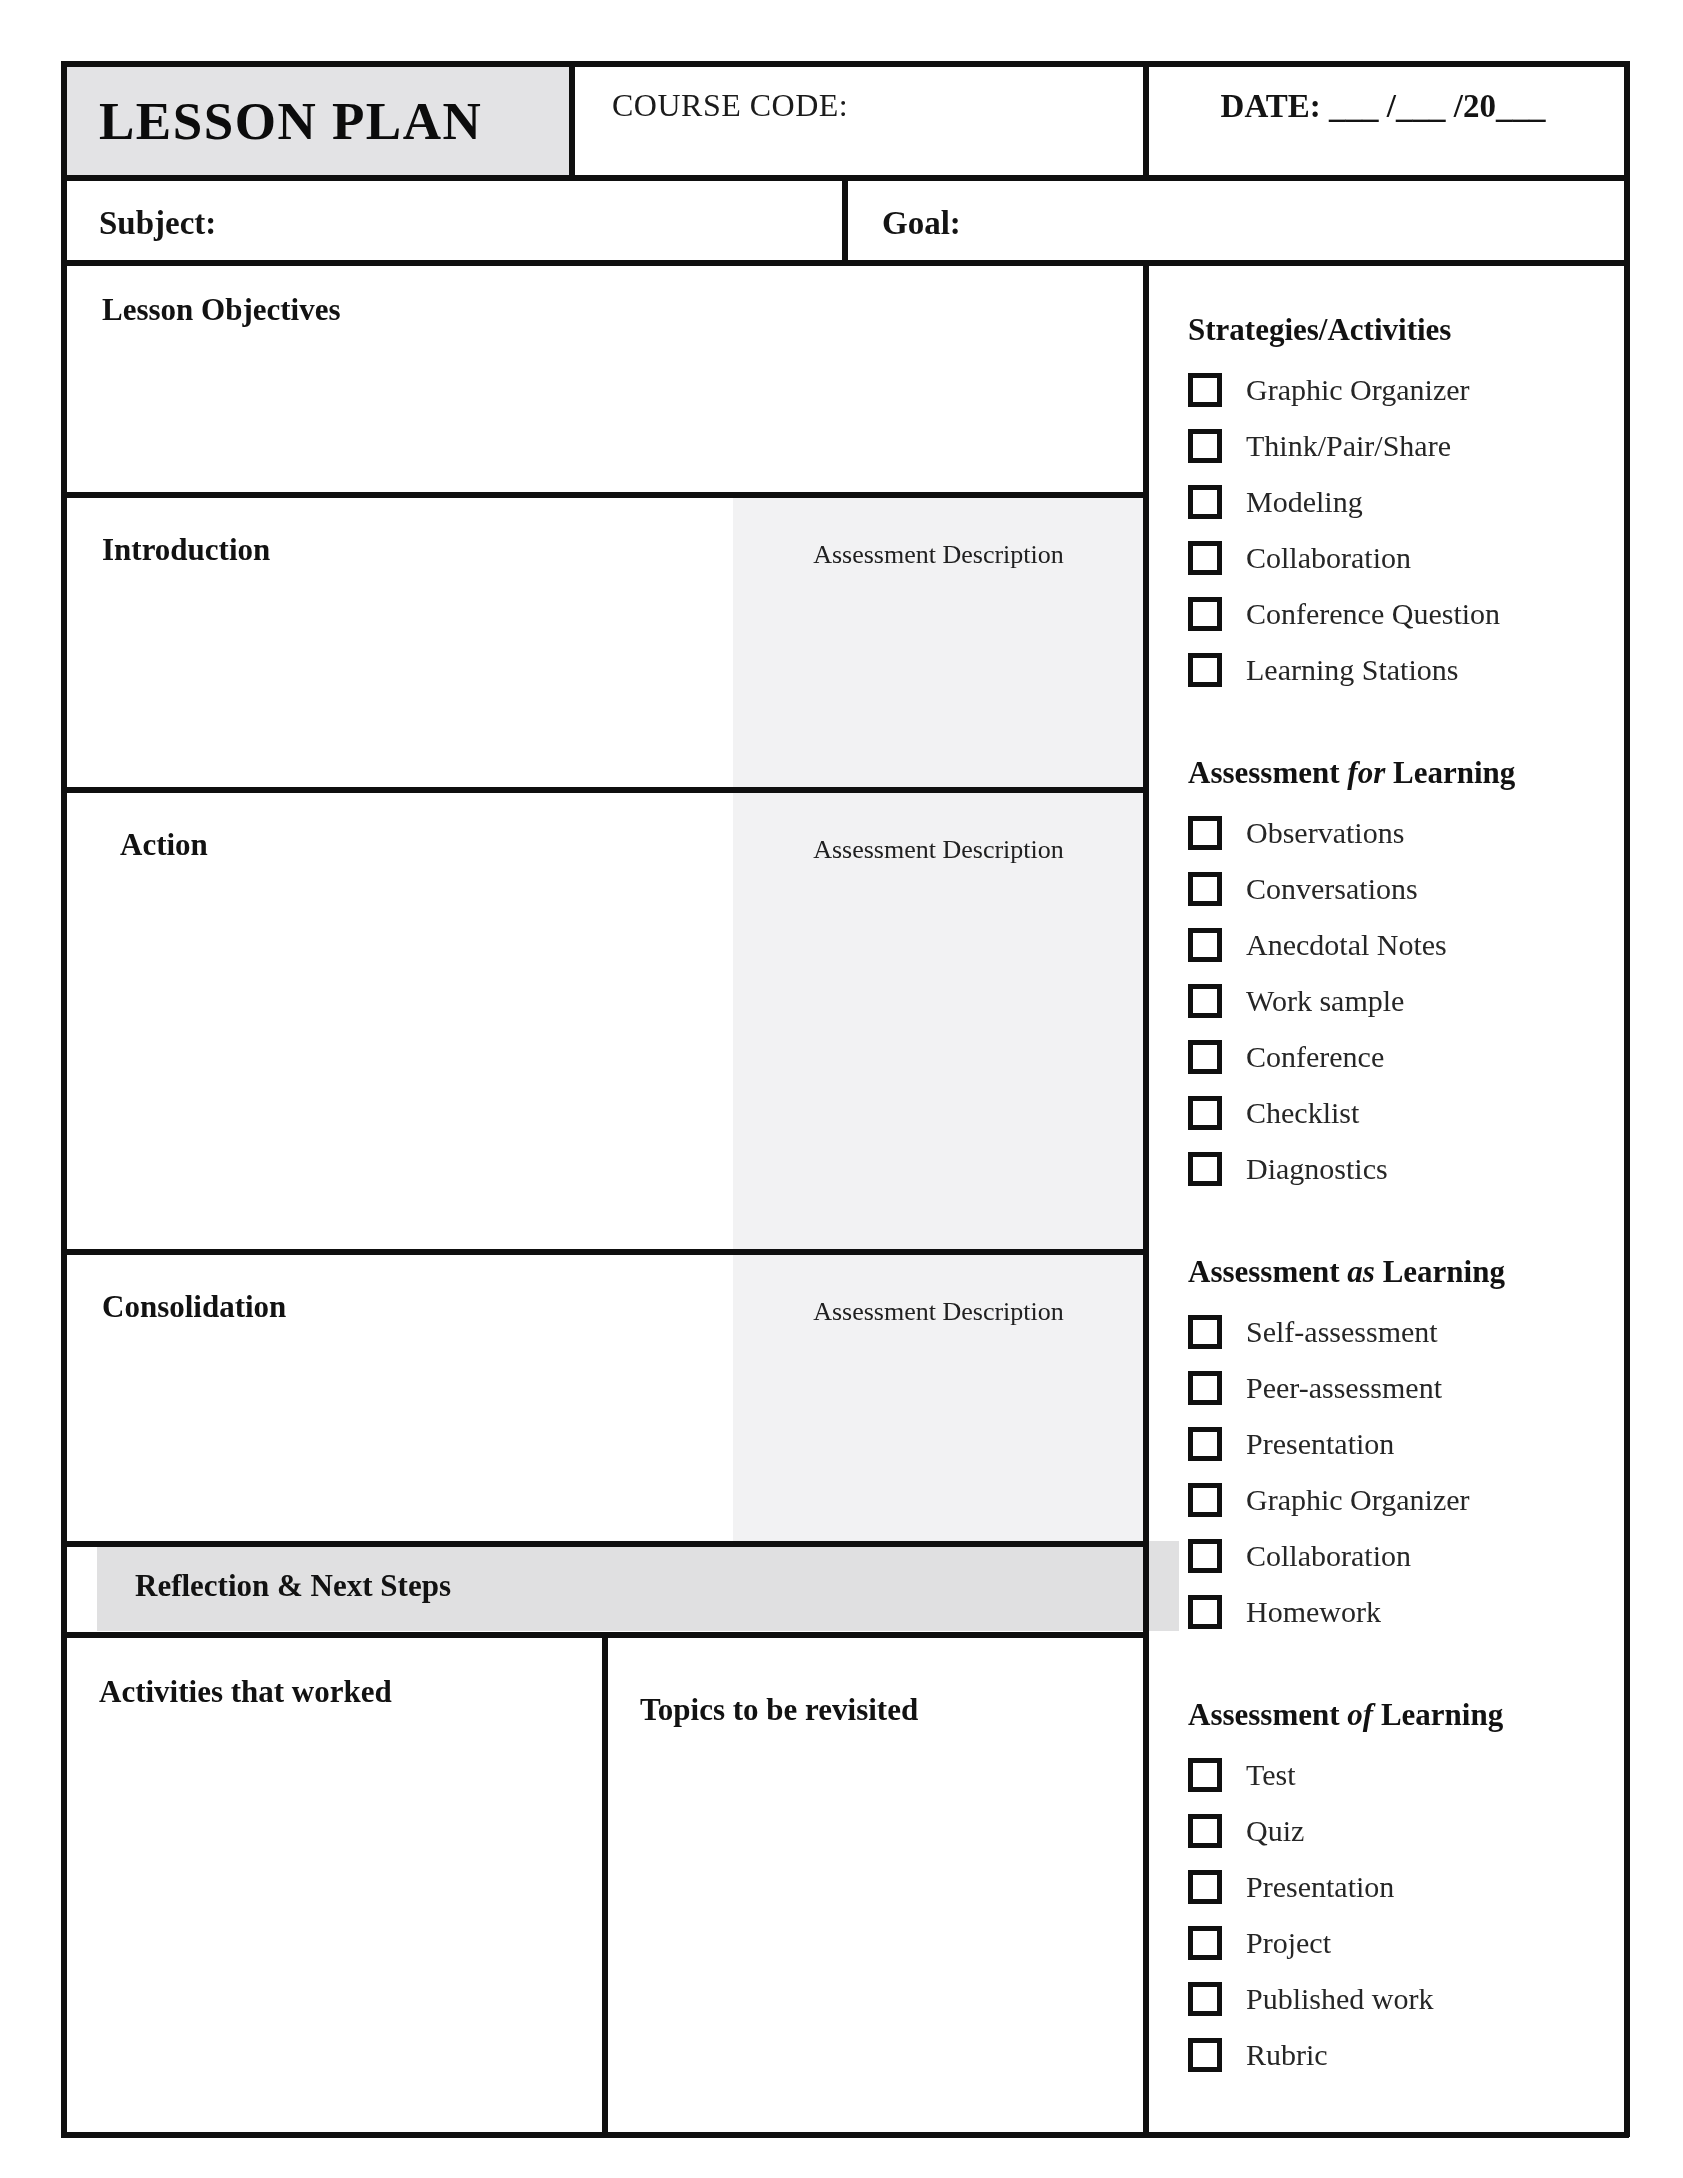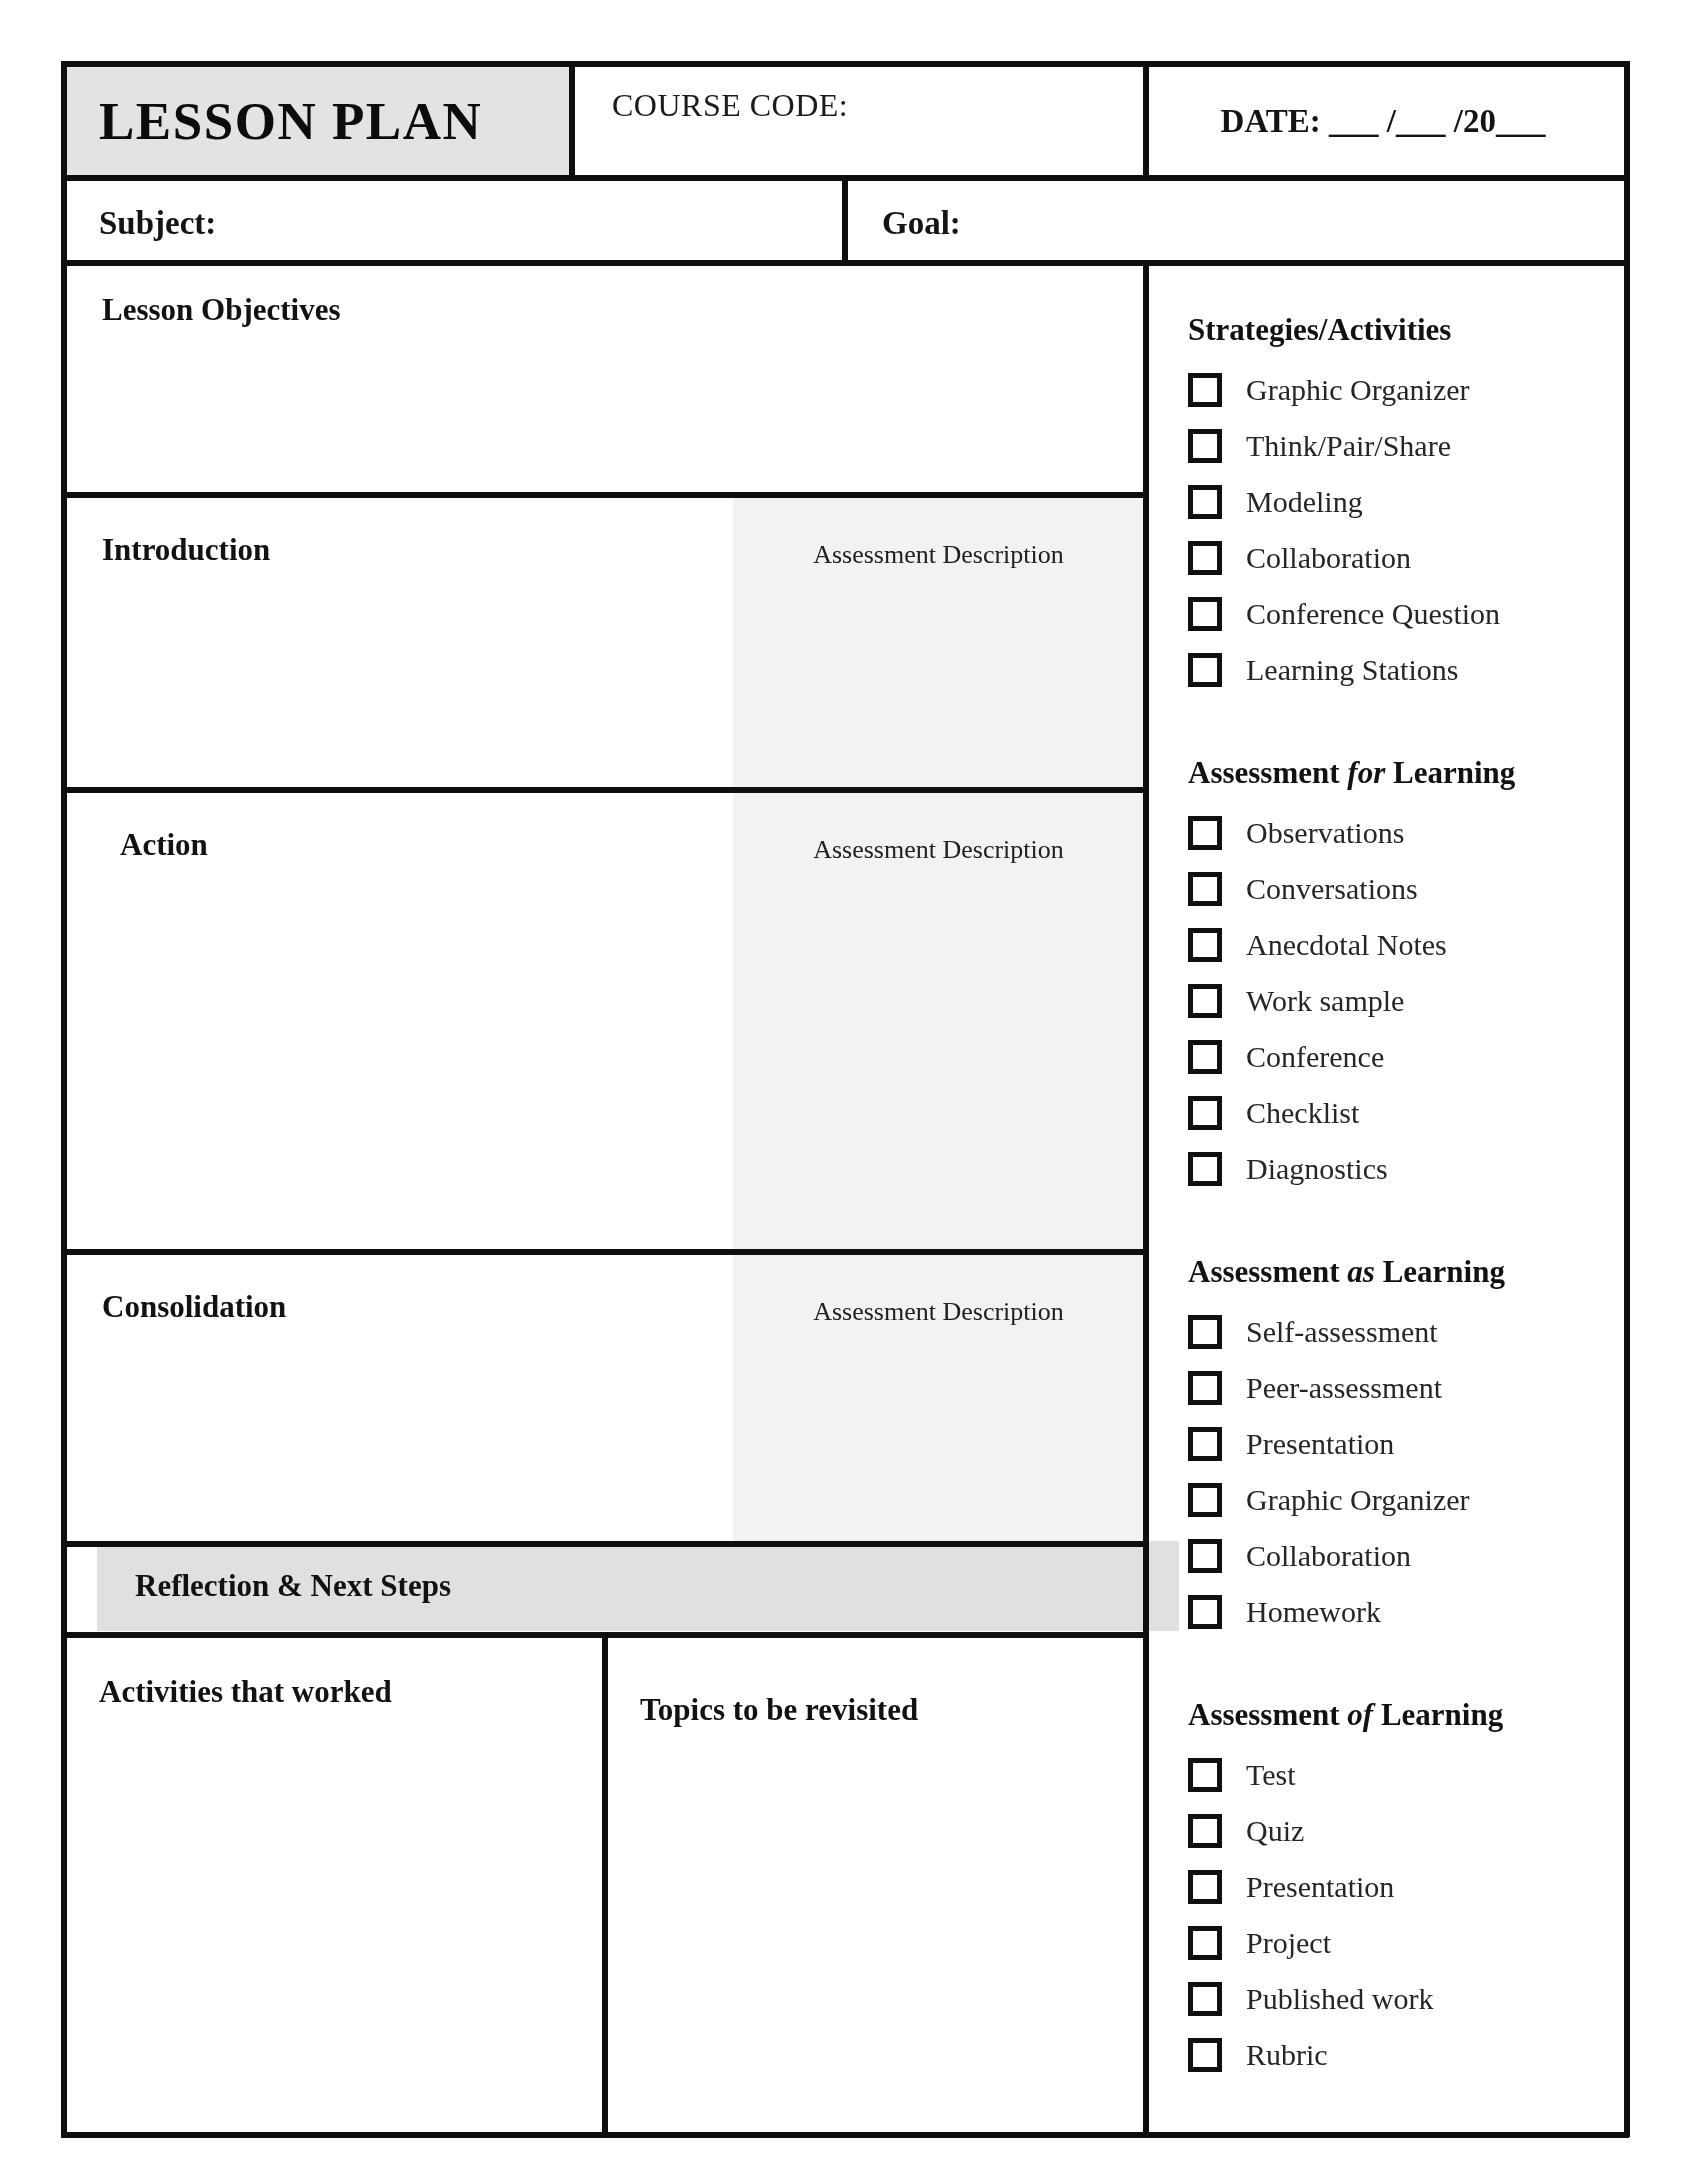--- a/index.html
+++ b/index.html
@@ -58,21 +58,21 @@
 <div class="page">
 
   <div class="cell gray-title flex-vc" style="left:61px; top:61px; width:508px; height:120px; padding-left:38px;">
     <span class="page-title nowrap">LESSON PLAN</span>
   </div>
 
   <div class="cell fillable" style="left:569px; top:61px; width:574px; height:120px; padding:26px 0 0 43px;">
     <span class="course-label nowrap">COURSE CODE:</span>
   </div>
 
-  <div class="cell fillable flex-vc" style="left:1143px; top:61px; width:480px; height:120px; justify-content:center;">
+  <div class="cell fillable flex-vc" style="left:1143px; top:46px; width:480px; height:120px; justify-content:center;">
     <span class="date-text nowrap">DATE: ___ /___ /20___</span>
   </div>
 
   <div class="cell fillable flex-vc" style="left:61px; top:181px; width:780px; height:85px; padding-left:38px;text-align:right;">
     <span class="row-label nowrap">Subject:</span>
   </div>
 
   <div class="cell fillable flex-vc" style="left:842px; top:181px; width:782px; height:85px; padding-left:40px;">
     <span class="row-label nowrap">Goal:</span>
   </div>

